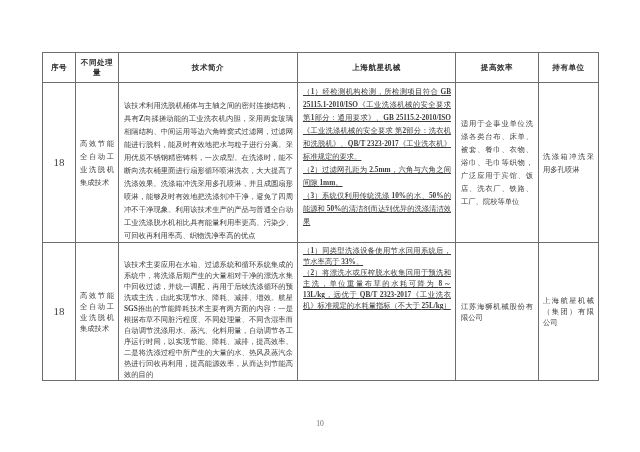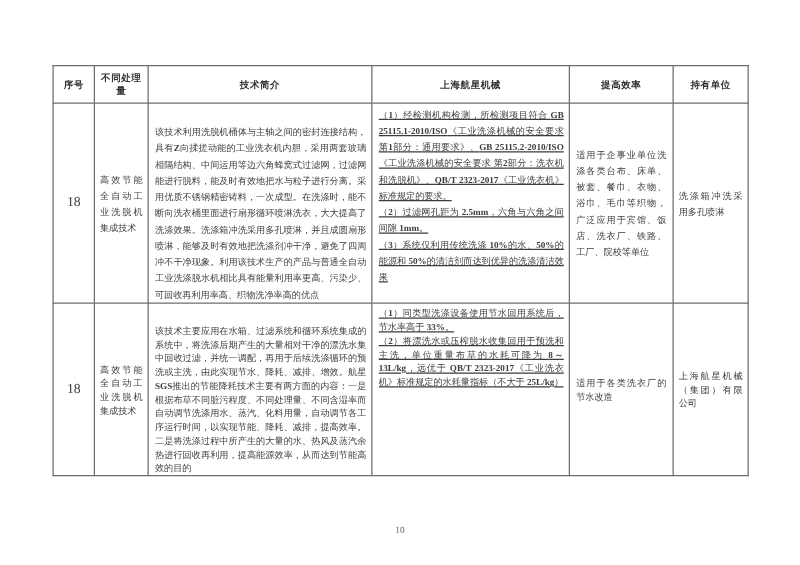--- a/index.html
+++ b/index.html
@@ -125,21 +125,21 @@
         <td class="c-holder">洗涤箱冲洗采用多孔喷淋</td>
       </tr>
       <tr class="r19">
         <td class="c-no">18</td>
         <td class="c-name">高效节能全自动工业洗脱机集成技术</td>
         <td class="c-intro">该技术主要应用在水箱、过滤系统和循环系统集成的系统中，将洗涤后期产生的大量相对干净的漂洗水集中回收过滤，并统一调配，再用于后续洗涤循环的预洗或主洗，由此实现节水、降耗、减排、增效。航星<b>SGS</b>推出的节能降耗技术主要有两方面的内容：一是根据布草不同脏污程度、不同处理量、不同含湿率而自动调节洗涤用水、蒸汽、化料用量，自动调节各工序运行时间，以实现节能、降耗、减排，提高效率。二是将洗涤过程中所产生的大量的水、热风及蒸汽余热进行回收再利用，提高能源效率，从而达到节能高效的目的</td>
         <td class="c-ind">
           <p>（<b>1</b>）同类型洗涤设备使用节水回用系统后，节水率高于 <b>33%</b>。</p>
           <p>（<b>2</b>）将漂洗水或压榨脱水收集回用于预洗和主洗，单位重量布草的水耗可降为 <b>8～13L/kg</b>，远优于 <b>QB/T 2323-2017</b>《工业洗衣机》标准规定的水耗量指标（不大于 <b>25L/kg</b>）</p>
         </td>
-        <td class="c-scope">适用于各类洗衣厂的节水改造</td>
+        <td class="c-scope">江苏海狮机械股份有限公司</td>
         <td class="c-holder">上海航星机械（集团）有限公司</td>
       </tr>
     </tbody>
   </table>
 
   <div class="pageno">10</div>
 
 </div>
 
 </body></html>

